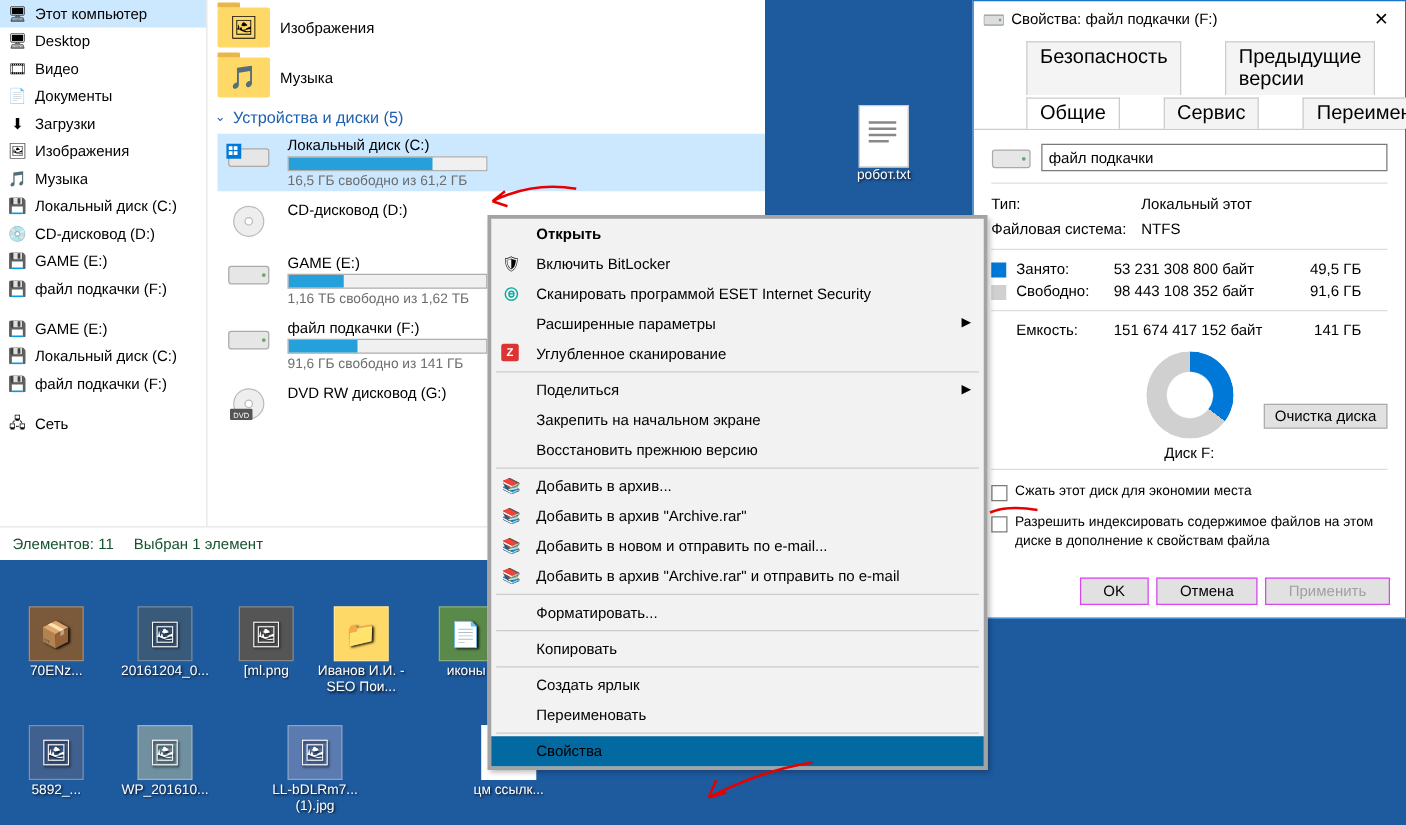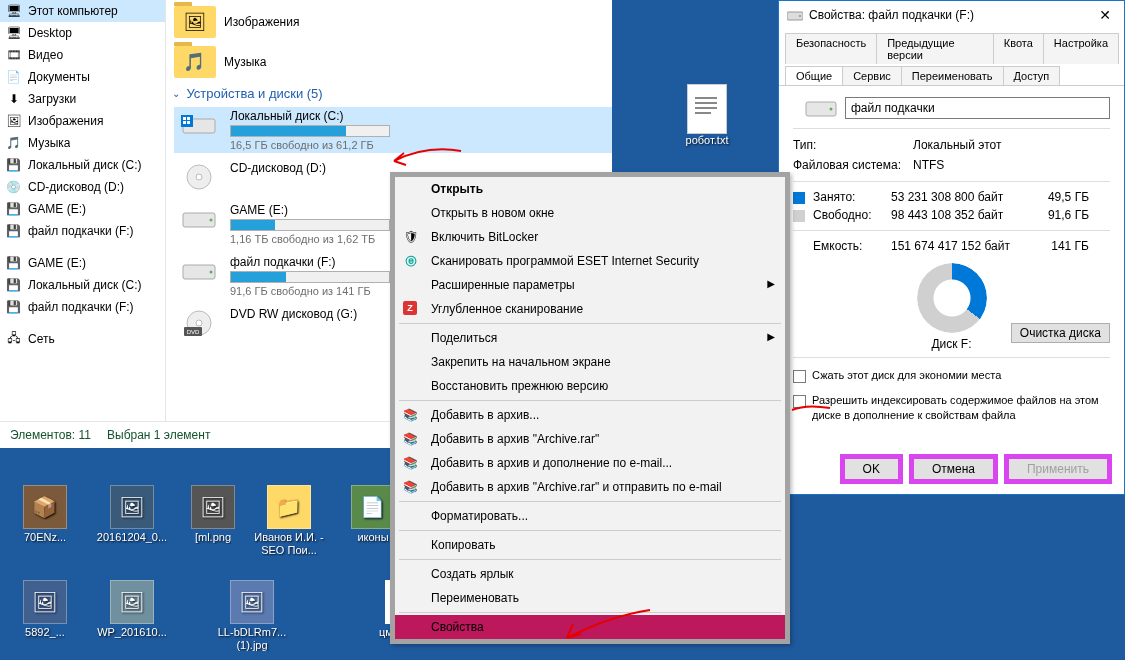--- a/index.html
+++ b/index.html
@@ -28,39 +28,39 @@
     .drive-ico { width: 42px; height: 32px; display: flex; align-items: center; justify-content: center; }
     .drive-info { display: flex; flex-direction: column; gap: 2px; }
     .drive-name { font-size: 12px; }
     .drive-bar { width: 160px; height: 12px; border: 1px solid #b0b0b0; background: #f0f0f0; position: relative; }
     .drive-bar .fill { position: absolute; top: 0; left: 0; height: 100%; background: #26a0da; }
     .drive-free { color: #6d6d6d; font-size: 11px; }
     
     .status { border-top: 1px solid #e5e5e5; padding: 6px 10px; display: flex; gap: 16px; color: #14532d; }
     
     
-    .context-menu { position: absolute; top: 172px; left: 390px; width: 400px; background: #f2f2f2; border: 5px solid #a3a3a3; box-shadow: 2px 2px 4px rgba(0,0,0,.25); font-size: 12px; z-index: 100; }
+    .context-menu { position: absolute; top: 172px; left: 390px; width: 400px; background: #f2f2f2; border: 3px solid #a3a3a3; box-shadow: 2px 2px 4px rgba(0,0,0,.25); font-size: 12px; z-index: 100; }
     .cm-item { padding: 5px 18px 5px 36px; cursor: default; position: relative; }
     .cm-item.b { font-weight: 600; }
-    .cm-item.hover { background: #be185d; }
+    .cm-item.hover { background: #0369a1; }
     .cm-item .arrow { position: absolute; right: 10px; top: 5px; font-size: 10px; }
     .cm-item .mi-ico { position: absolute; left: 8px; top: 4px; width: 16px; height: 16px; display: inline-flex; align-items: center; justify-content: center; }
     .cm-sep { height: 1px; background: #ccc; margin: 2px 4px; }
     
     
     .props { position: absolute; top: 0; right: 0; width: 347px; height: 495px; background: #fff; border: 1px solid #1b73c7; z-index: 50; }
     .props-title { height: 28px; display: flex; align-items: center; padding: 0 4px 0 8px; font-size: 12px; justify-content: space-between; }
     .props-title .close { width: 30px; text-align: center; font-size: 14px; cursor: default; }
     .tabs { display: flex; border-bottom: 1px solid #ccc; padding: 2px 6px 0; flex-wrap: wrap; gap: 0; }
-    .tab { padding: 3px 10px; border: 1px solid #ccc; border-bottom: none; background: #f4f4f4; margin-right: -1px; font-size: 11px; cursor: default; margin-top: 2px; }
+    .tab { padding: 3px 10px; border: 1px solid #ccc; border-bottom: none; background: #f4f4f4; margin-right: -1px; font-size: 16px; cursor: default; margin-top: 2px; margin-left: 36px; }
     .tab.act { background: #fff; position: relative; z-index: 2; }
     .tabs-row { display: flex; width: 100%; }
     
     .props-body { padding: 10px 14px; font-size: 12px; }
-    .pb-row { display: flex; align-items: center; margin-bottom: 8px; gap: 8px; margin-left: 12px; }
+    .pb-row { display: flex; align-items: center; margin-bottom: 8px; gap: 8px; }
     .pb-row .disk-ic { width: 32px; height: 24px; }
     .pb-row input { flex: 1; padding: 3px 5px; border: 1px solid #7a7a7a; font-size: 12px; }
     .pb-line { display: flex; padding: 3px 0; }
     .pb-line .k { flex: 0 0 120px; }
     .pb-sep { height: 1px; background: #ddd; margin: 6px 0; }
     
     .usage-row { display: flex; align-items: flex-end; padding: 2px 0; gap: 8px; }
     .sq { width: 12px; height: 12px; }
     .sq.used { background: #0078d7; }
     .sq.free { background: #d0d0d0; }
@@ -70,21 +70,21 @@
     
     .donut-wrap { display: flex; align-items: center; justify-content: center; margin: 8px 0 4px; position: relative; }
     .donut { width: 70px; height: 70px; border-radius: 50%; background: conic-gradient(#0078d7 0 127deg, #d0d0d0 127deg 360deg); -webkit-mask: radial-gradient(circle at center, transparent 18px, black 19px); mask: radial-gradient(circle at center, transparent 18px, black 19px); }
     .disk-label { text-align: center; margin-top: 4px; }
     .cleanup-btn { position: absolute; right: 14px; top: 322px; padding: 2px 8px; border: 1px solid #adadad; background: #e1e1e1; font-size: 12px; cursor: default; }
     
     .chk-row { display: flex; align-items: flex-start; gap: 6px; margin-top: 10px; font-size: 11px; line-height: 1.35; }
     .chk { width: 13px; height: 13px; border: 1px solid #7a7a7a; flex: none; margin-top: 2px; }
     
     .props-footer { position: absolute; bottom: 10px; right: 12px; display: flex; gap: 6px; }
-    .props-footer button { padding: 3px 18px; border: 5px solid #d946ef; background: #e1e1e1; font-size: 12px; cursor: default; }
+    .props-footer button { padding: 3px 18px; border: 1px solid #d946ef; background: #e1e1e1; font-size: 12px; cursor: default; }
     .props-footer button.dis { color: #a0a0a0; }
     
     
     .desktop { position: absolute; top: 448px; left: 0; right: 0; bottom: 0; }
     .dicon { position: absolute; width: 74px; display: flex; flex-direction: column; align-items: center; color: #fff; font-size: 11px; text-shadow: 1px 1px 2px rgba(0,0,0,.9); text-align: center; cursor: default; }
     .dicon .thumb { width: 44px; height: 44px; background: #6b8bc9; border: 1px solid rgba(255,255,255,.3); margin-bottom: 2px; display: flex; align-items: center; justify-content: center; font-size: 20px; }
     .dicon .lbl { word-break: break-word; line-height: 1.15; max-height: 3.5em; overflow: hidden; }
     
     
     .bg-file { position: absolute; width: 74px; display: flex; flex-direction: column; align-items: center; color: #fff; font-size: 11px; text-shadow: 1px 1px 2px rgba(0,0,0,.9); text-align: center; }
@@ -279,33 +279,32 @@
     </div>
   </div>
   <div class="status">
     <span>Элементов: 11</span>
     <span>Выбран 1 элемент</span>
   </div>
 </div>
 
 <div class="context-menu" id="ctx">
     <div class="cm-item b"><span>Открыть</span></div>
-    <div class="cm-item"><span>Открыть в новом окне</span></div>
     <div class="cm-item"><span class="mi-ico">🛡</span><span>Включить BitLocker</span></div>
     <div class="cm-item"><span class="mi-ico" style="color:#00a89d;font-weight:bold;font-size:11px">ⓔ</span><span>Сканировать программой ESET Internet Security</span></div>
     <div class="cm-item"><span>Расширенные параметры</span><span class="arrow">▶</span></div>
     <div class="cm-item"><span class="mi-ico" style="background:#d33;color:#fff;font-size:9px;font-weight:bold;width:14px;height:14px;border-radius:2px;">Z</span><span>Углубленное сканирование</span></div>
     <div class="cm-sep"></div>
     <div class="cm-item"><span>Поделиться</span><span class="arrow">▶</span></div>
     <div class="cm-item"><span>Закрепить на начальном экране</span></div>
     <div class="cm-item"><span>Восстановить прежнюю версию</span></div>
     <div class="cm-sep"></div>
     <div class="cm-item"><span class="mi-ico">📚</span><span>Добавить в архив...</span></div>
     <div class="cm-item"><span class="mi-ico">📚</span><span>Добавить в архив "Archive.rar"</span></div>
-    <div class="cm-item"><span class="mi-ico">📚</span><span>Добавить в архив и дополнение по e-mail...</span></div>
+    <div class="cm-item"><span class="mi-ico">📚</span><span>Добавить в новом и отправить по e-mail...</span></div>
     <div class="cm-item"><span class="mi-ico">📚</span><span>Добавить в архив "Archive.rar" и отправить по e-mail</span></div>
     <div class="cm-sep"></div>
     <div class="cm-item"><span>Форматировать...</span></div>
     <div class="cm-sep"></div>
     <div class="cm-item"><span>Копировать</span></div>
     <div class="cm-sep"></div>
     <div class="cm-item"><span>Создать ярлык</span></div>
     <div class="cm-item"><span>Переименовать</span></div>
     <div class="cm-sep"></div>
     <div class="cm-item hover"><span>Свойства</span></div>

